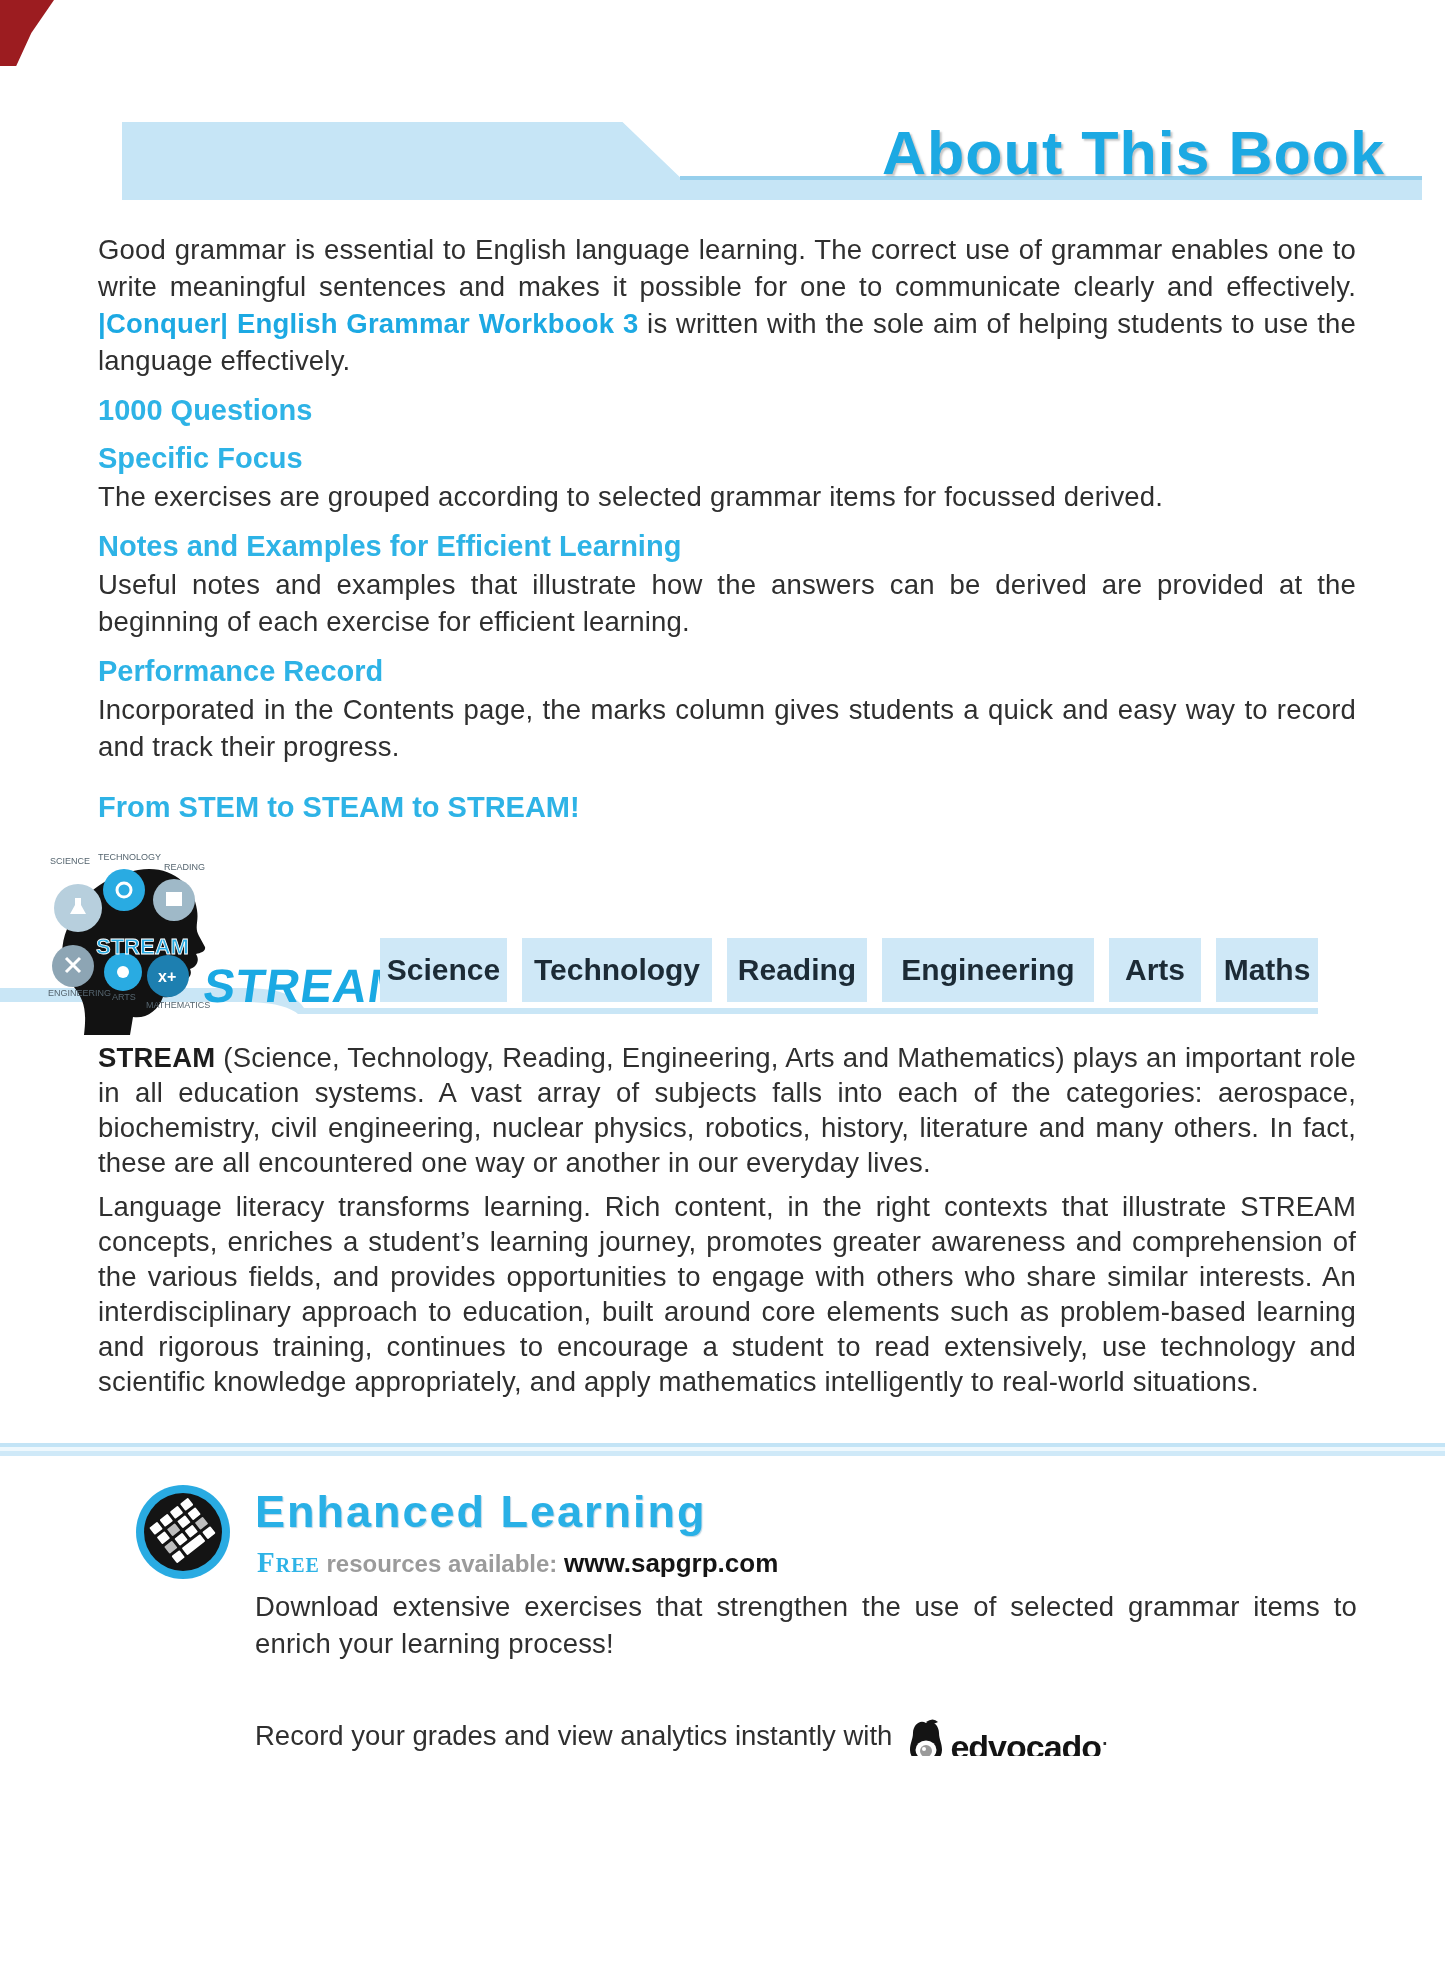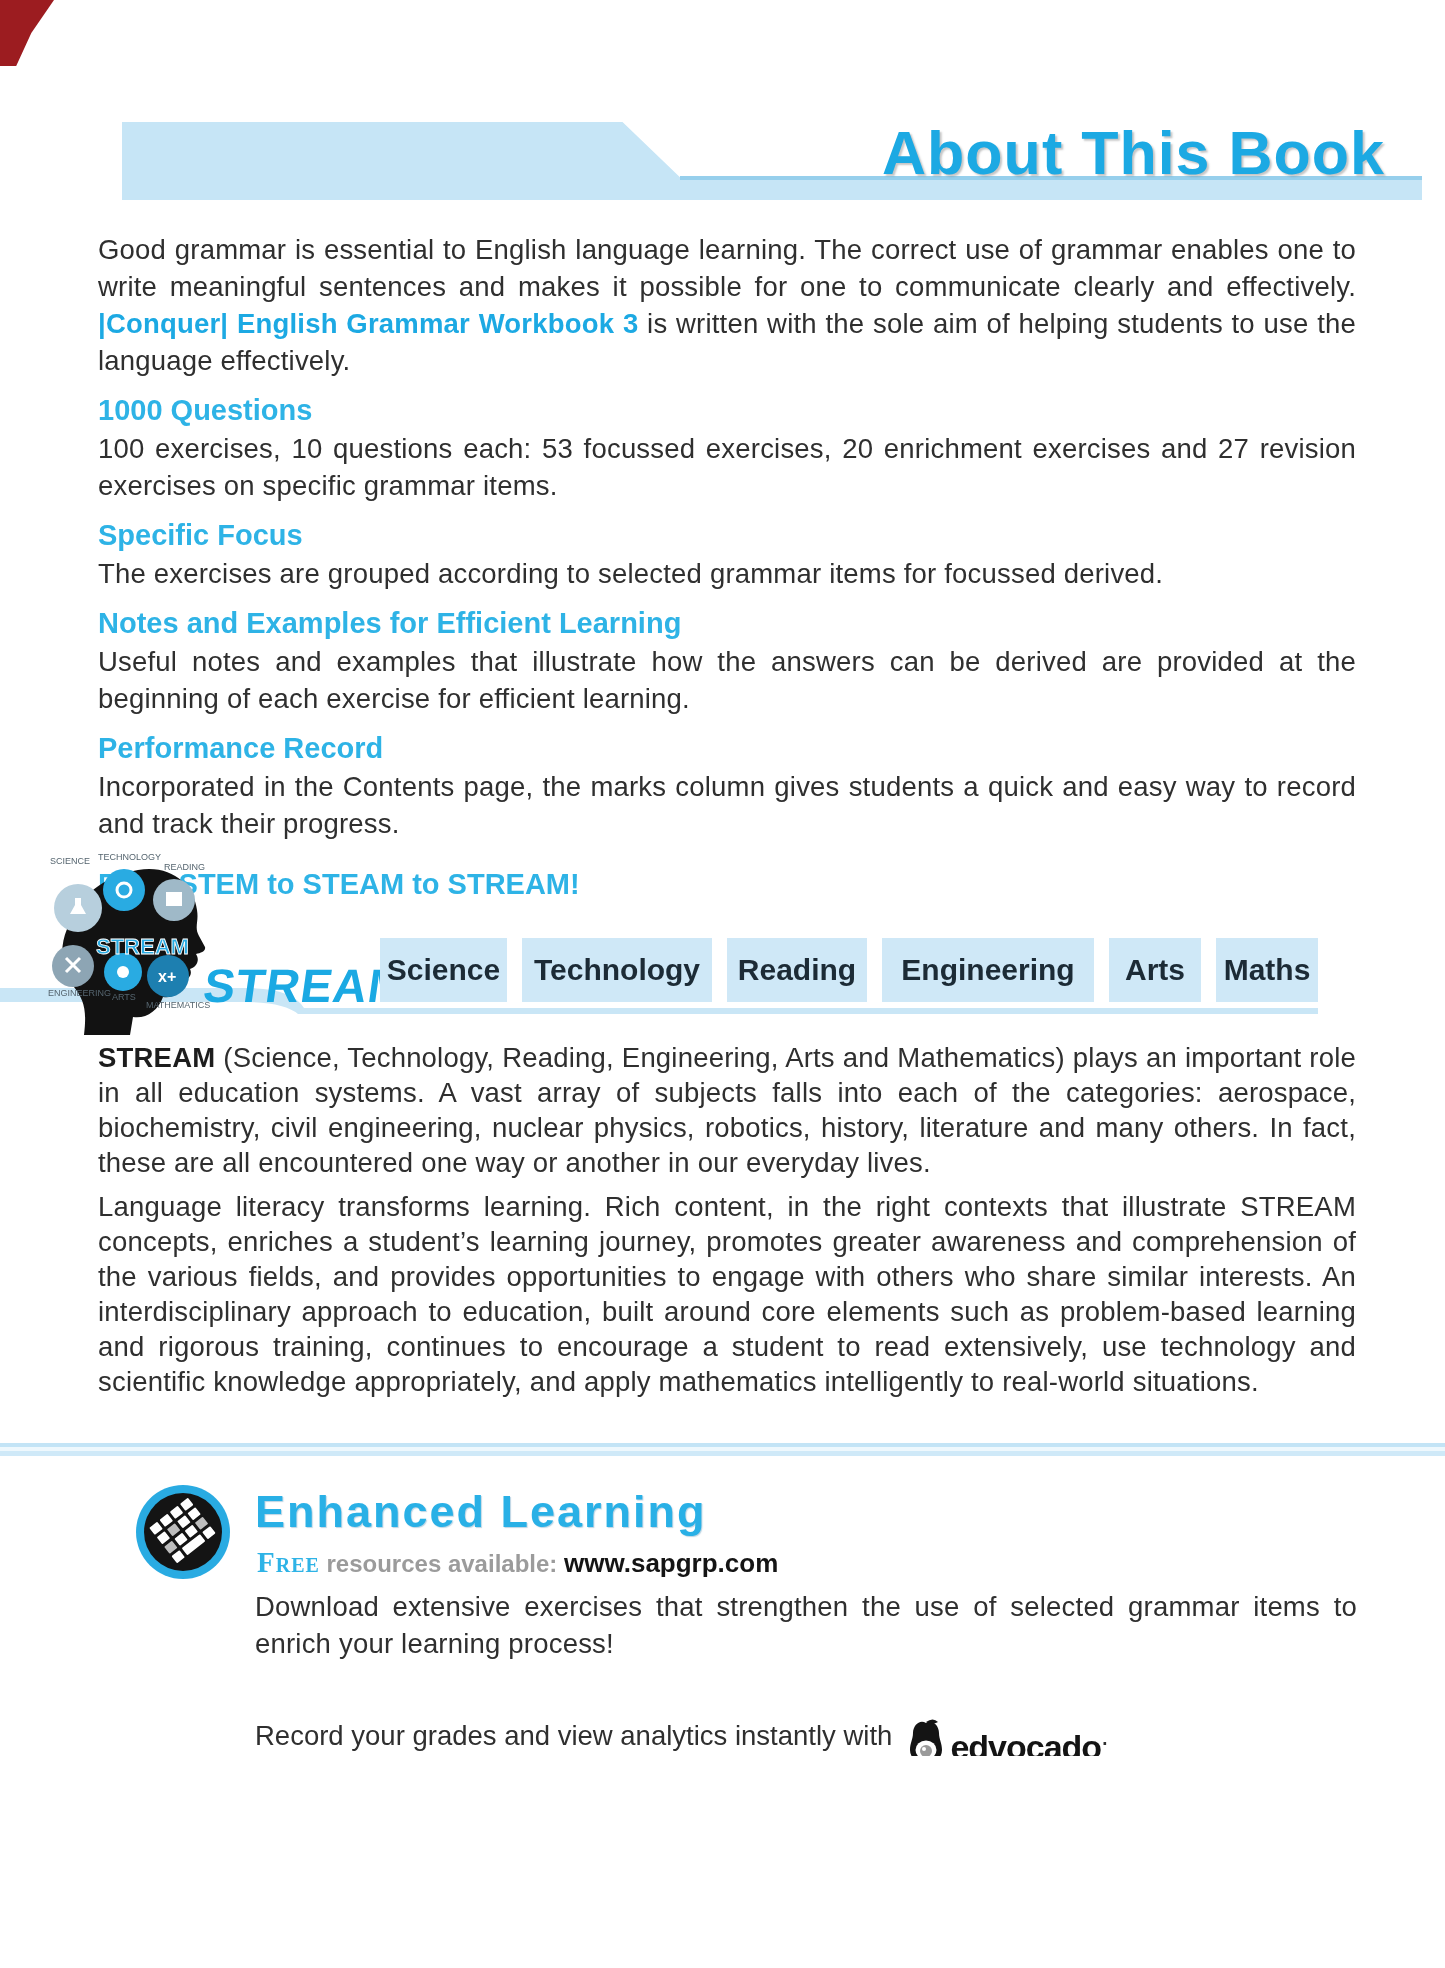--- a/index.html
+++ b/index.html
@@ -83,21 +83,20 @@
   <div id="corner-red"></div>
 
   <div id="banner-shape"></div>
   <div id="banner-line"></div>
   <div id="page-title">About This Book</div>
 
   <div class="col" id="content-1">
     <p class="body-text"><span>Good grammar is essential to English language learning. The correct use of grammar enables one to write meaningful sentences and makes it possible for one to communicate clearly and effectively. </span><span class="brand">|Conquer| English Grammar Workbook 3</span><span> is written with the sole aim of helping students to use the language effectively.</span></p>
 
     <div class="sec-head">1000 Questions</div>
-    <p class="body-text">100 exercises, 10 questions each: 53 focussed exercises, 20 enrichment exercises and 27 revision exercises on specific grammar items.</p>
 
     <div class="sec-head">Specific Focus</div>
     <p class="body-text">The exercises are grouped according to selected grammar items for focussed derived.</p>
 
     <div class="sec-head">Notes and Examples for Efficient Learning</div>
     <p class="body-text">Useful notes and examples that illustrate how the answers can be derived are provided at the beginning of each exercise for efficient learning.</p>
 
     <div class="sec-head">Performance Record</div>
     <p class="body-text">Incorporated in the Contents page, the marks column gives students a quick and easy way to record and track their progress.</p>
 

